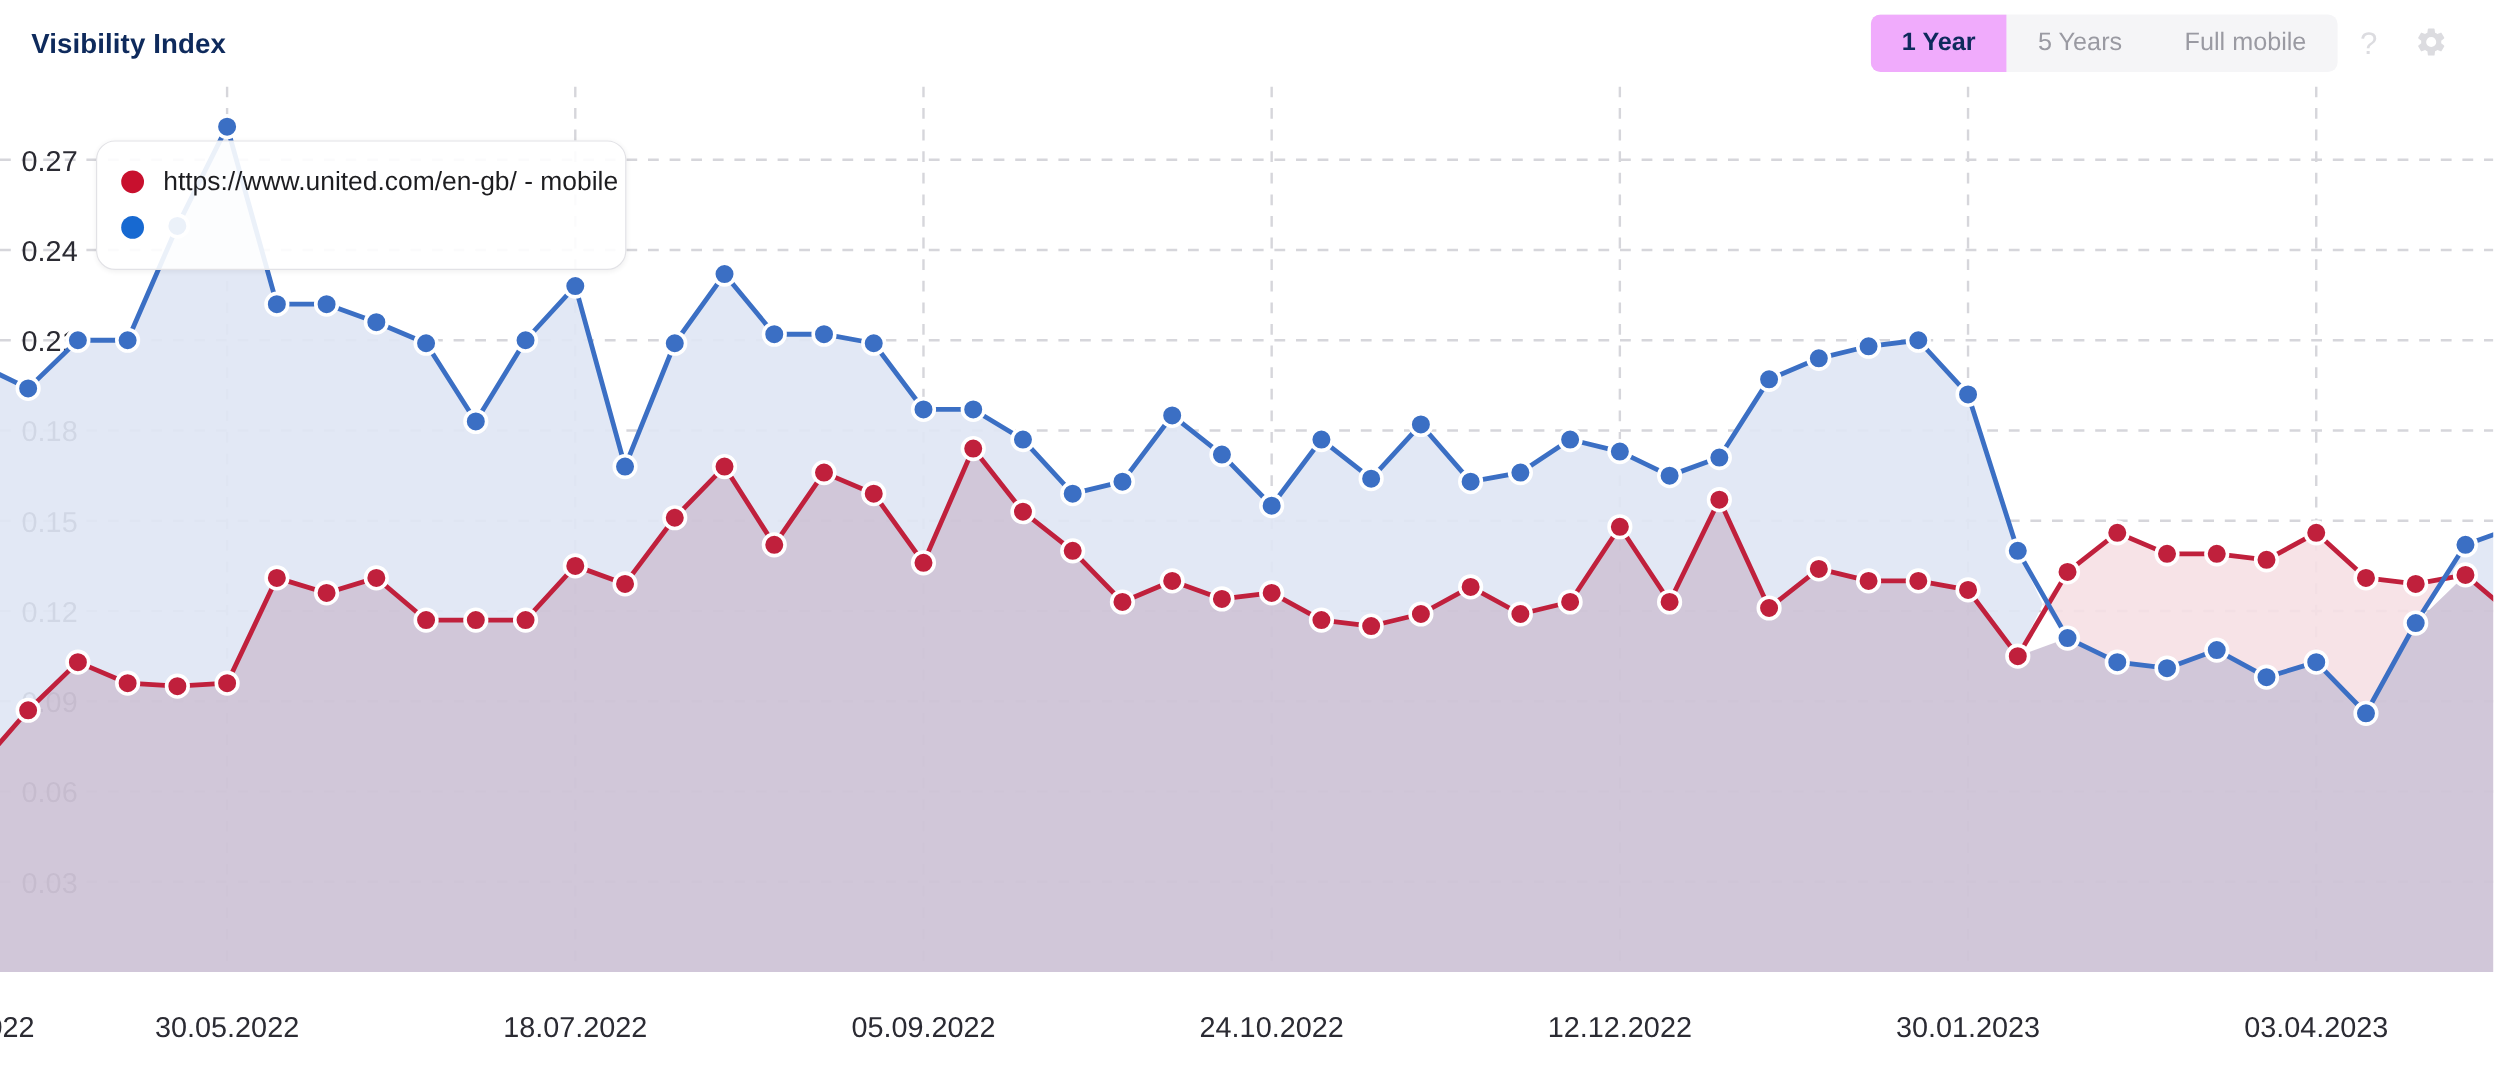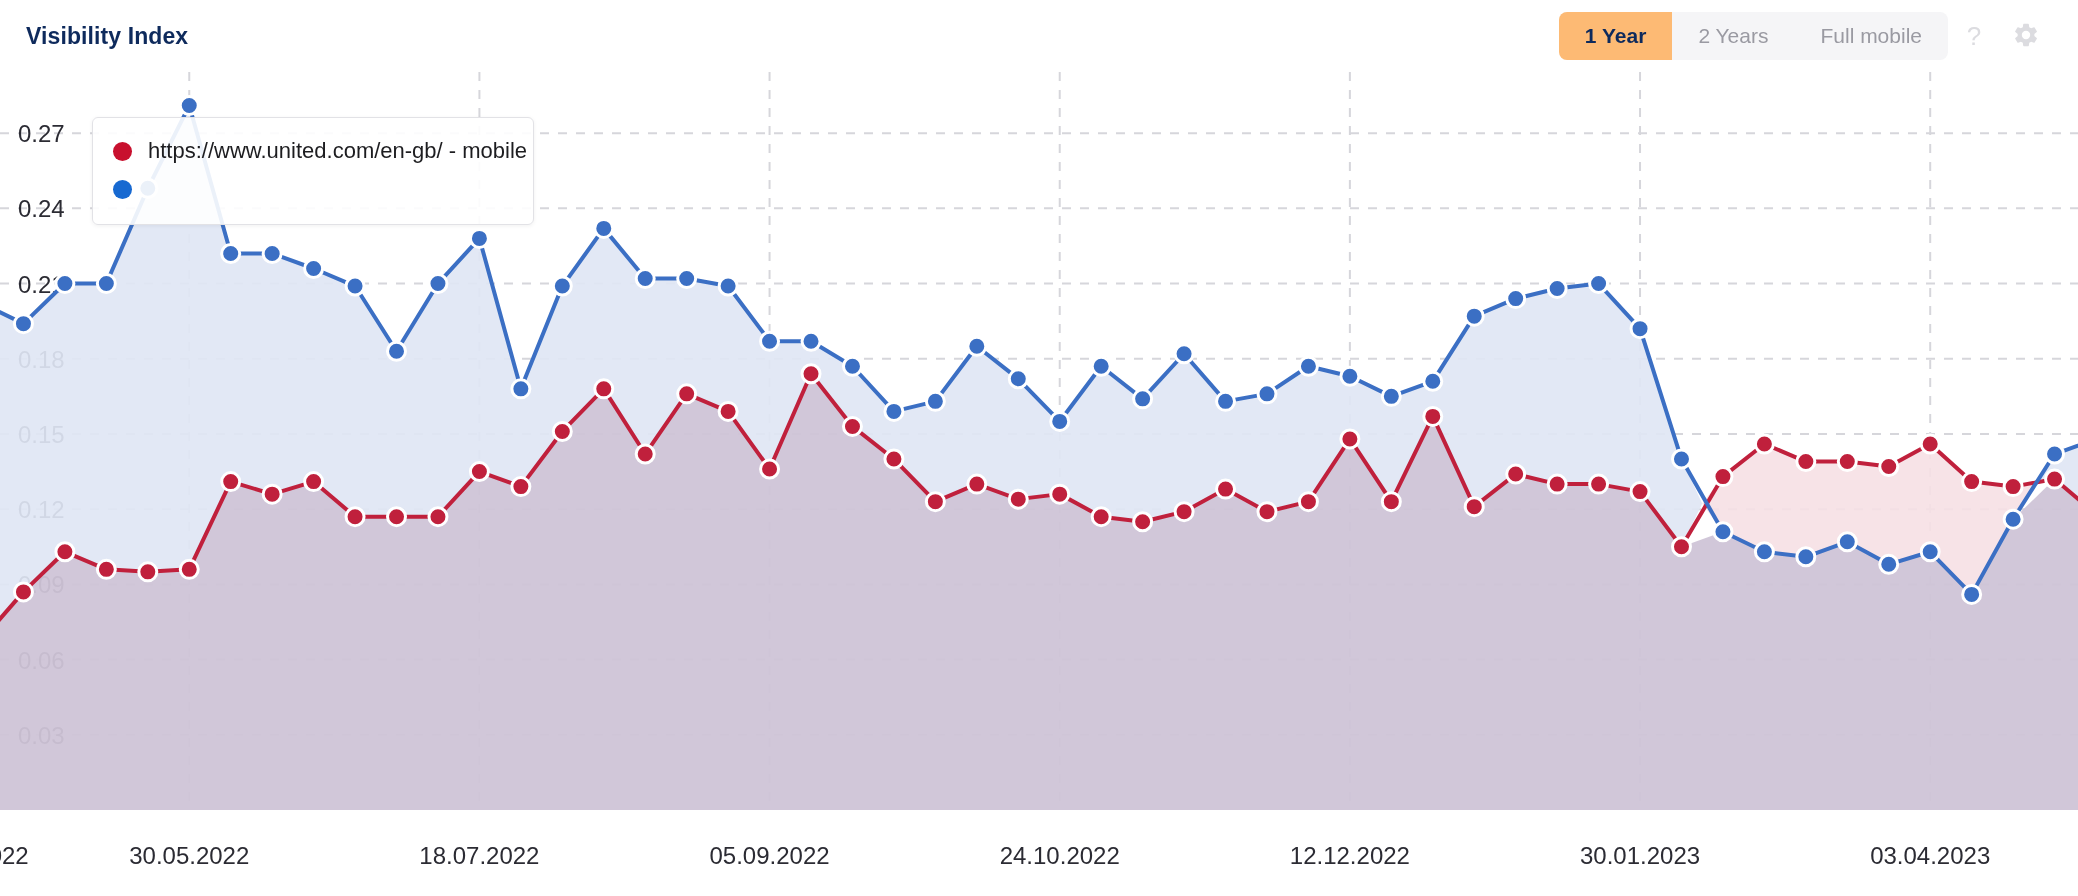--- a/index.html
+++ b/index.html
@@ -58,21 +58,21 @@
     padding: 0 26px;
     font-size: 21px;
     color: #9a9aa2;
     background: transparent;
     border: none;
     cursor: pointer;
     white-space: nowrap;
     font-family: "Liberation Sans", sans-serif;
   }
   .range-btn.active {
-    background: #fdba74;
+    background: #f0abfc;
     color: #0e2a5c;
     font-weight: bold;
   }
   .icon-btn {
     width: 52px;
     height: 52px;
     display: flex;
     align-items: center;
     justify-content: center;
     cursor: pointer;
@@ -104,26 +104,26 @@
   .xtick-label {
     font-size: 24px;
     fill: #2b2b33;
     font-family: "Liberation Sans", sans-serif;
     text-anchor: middle;
   }
 
   
   .legend-box {
     position: absolute;
-    left: 92px;
+    left: 80px;
     top: 117px;
     width: 442px;
     background: rgba(255,255,255,0.90);
     border: 1px solid #e2e2e6;
-    border-radius: 6px;
+    border-radius: 16px;
     padding: 14px 20px 16px 20px;
     box-shadow: 0 1px 4px rgba(0,0,0,0.06);
   }
   .legend-row {
     display: flex;
     align-items: center;
     gap: 16px;
     height: 38px;
     cursor: pointer;
   }
@@ -144,21 +144,21 @@
 <body>
 
 <div id="app">
 
   <div class="header">
     <div class="title">Visibility Index</div>
 
     <div class="header-right">
       <div class="range-group">
         <button class="range-btn active">1 Year</button>
-        <button class="range-btn">2 Years</button>
+        <button class="range-btn">5 Years</button>
         <button class="range-btn">Full mobile</button>
       </div>
 
       <button class="icon-btn">
         <span class="help-glyph">?</span>
       </button>
 
       <button class="icon-btn">
         <span>
           <svg width="28" height="28" viewBox="0 0 24 24" aria-hidden="true">

